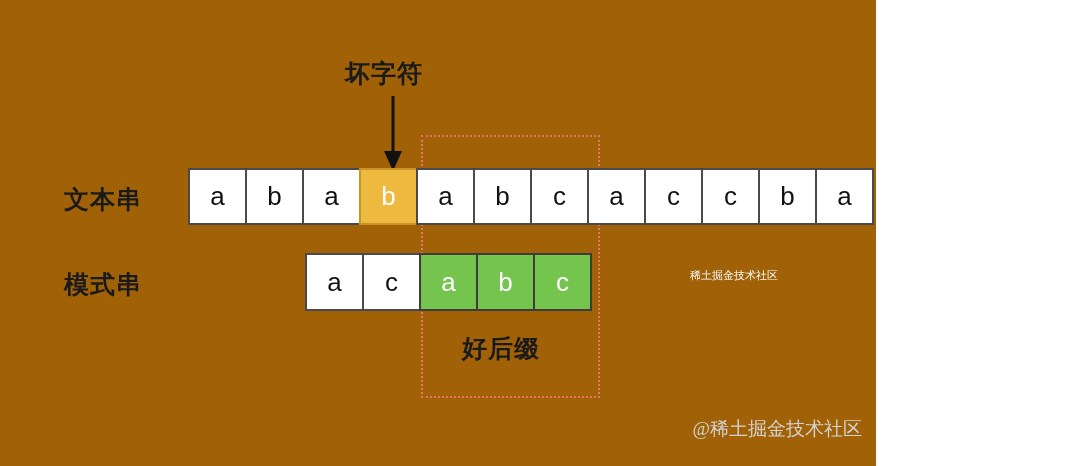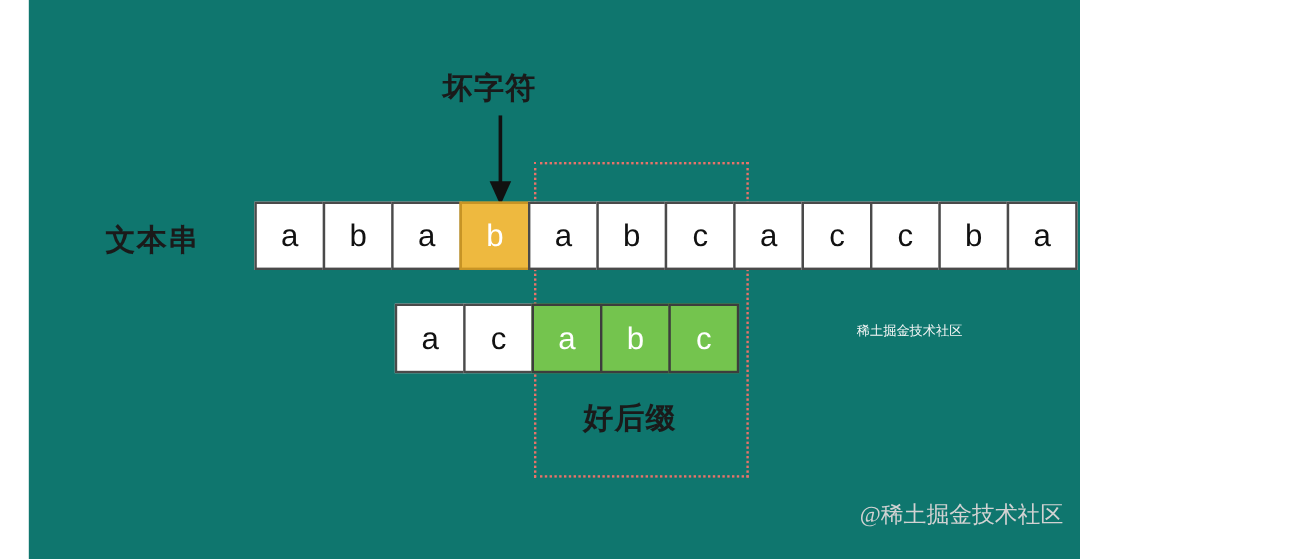--- a/index.html
+++ b/index.html
@@ -7,23 +7,22 @@
     padding: 0;
     background: #ffffff;
   }
   body {
     font-family: "Liberation Sans", "DejaVu Sans", sans-serif;
   }
   #canvas {
     position: relative;
     width: 876px;
     height: 466px;
-    background: #0f766e;
+    background: #a16207;
     overflow: hidden;
-    margin-left: 24px;
   }
 
   
   .row-label {
     position: absolute;
     font-size: 25px;
     font-weight: bold;
     color: #1a1a1a;
     letter-spacing: 1px;
     white-space: nowrap;
@@ -136,20 +135,21 @@
   <div id="good-suffix-box"></div>
 
   <div id="bad-char-label">坏字符</div>
 
   <svg id="bad-char-arrow" viewBox="0 0 30 76" xmlns="http://www.w3.org/2000/svg">
     <line x1="15" y1="0" x2="15" y2="60" stroke="#111111" stroke-width="3"></line>
     <polygon points="15,75 6,55 24,55" fill="#111111"></polygon>
   </svg>
 
   <div class="row-label" id="label-text-string">文本串</div>
+  <div class="row-label" id="label-pattern-string">模式串</div>
 
   <div class="cell-row" id="text-row">
       <div class="cell">a</div>
       <div class="cell">b</div>
       <div class="cell">a</div>
       <div class="cell hl-bad">b</div>
       <div class="cell">a</div>
       <div class="cell">b</div>
       <div class="cell">c</div>
       <div class="cell">a</div>

